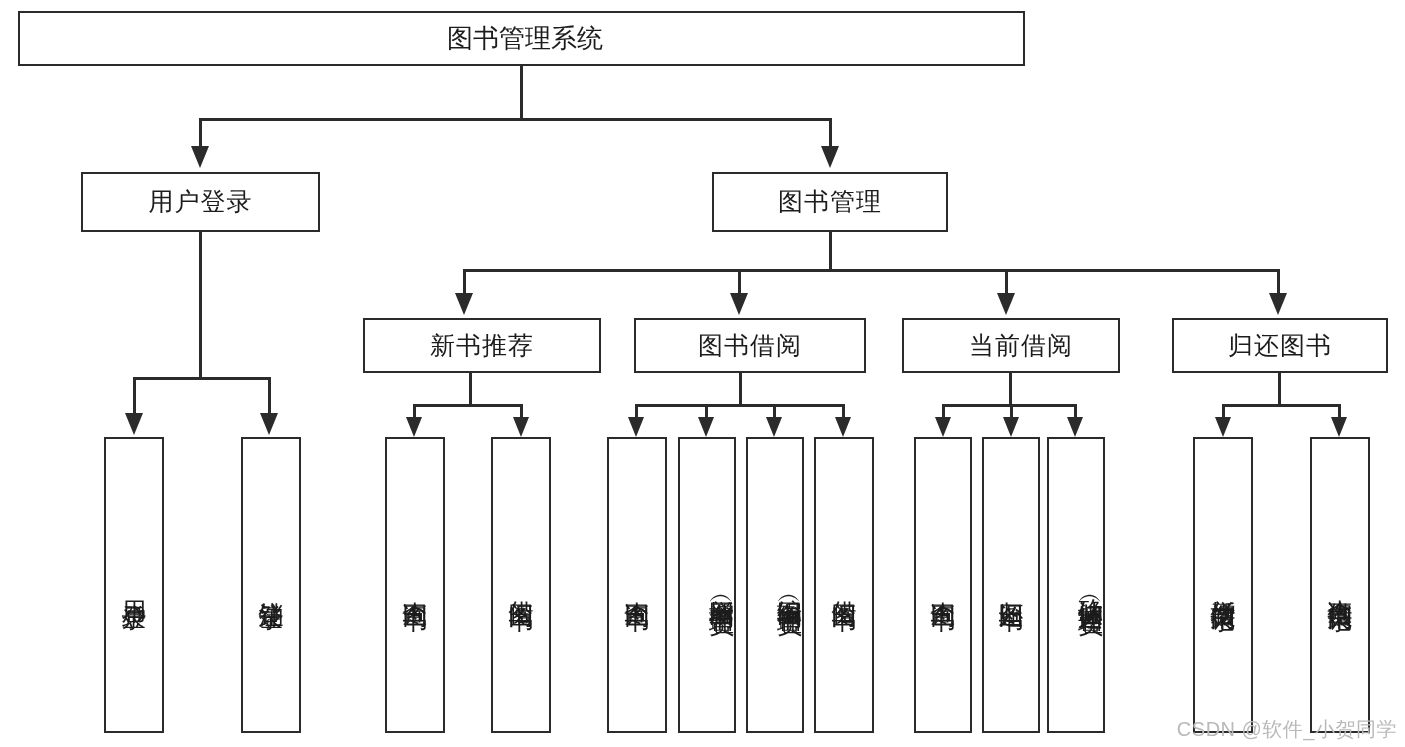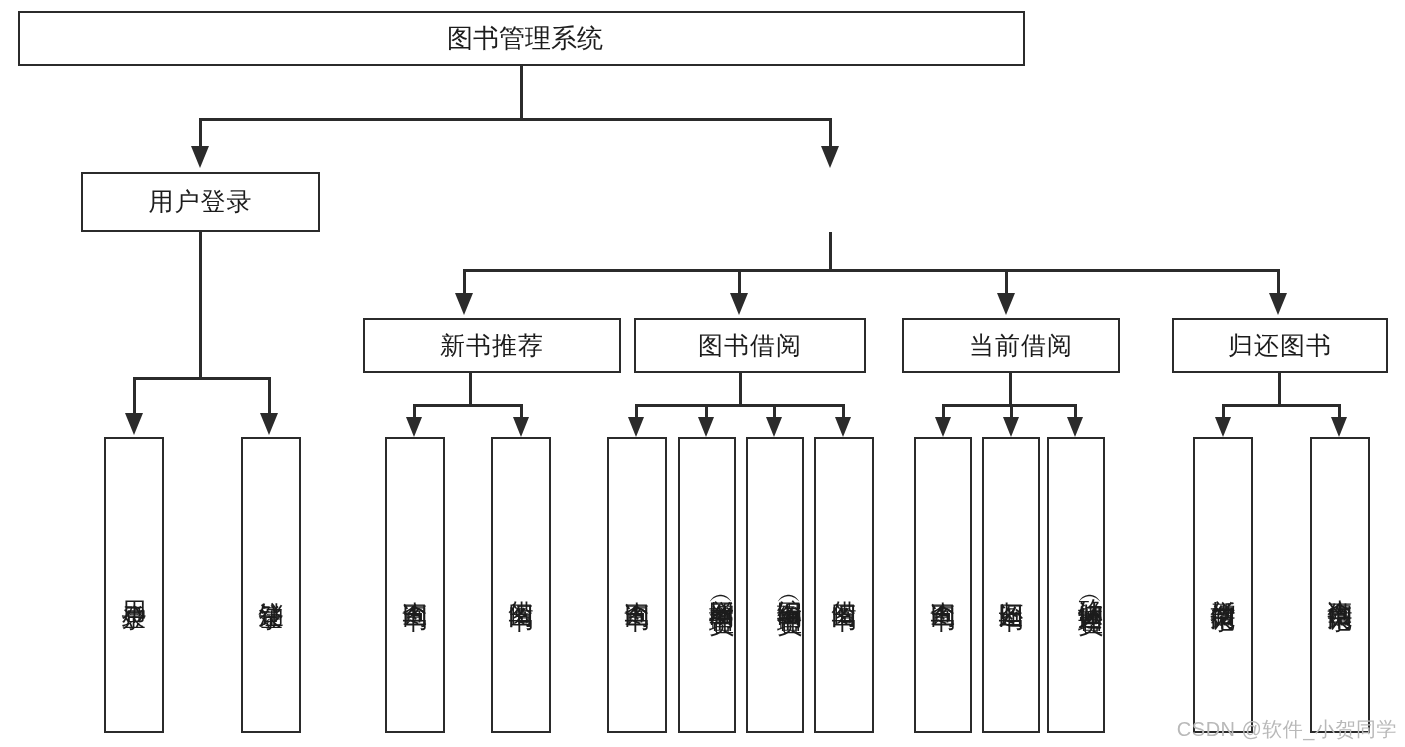--- a/index.html
+++ b/index.html
@@ -107,40 +107,43 @@
   <div class="vline" style="left:520px; top:66px; width:3px; height:54px;"></div>
   <div class="hline" style="left:199px; top:118px; width:633px; height:3px;"></div>
   <div class="vline" style="left:199px; top:118px; width:3px; height:30px;"></div>
   <div class="arrow" style="left:191px; top:146px;"></div>
   <div class="vline" style="left:829px; top:118px; width:3px; height:30px;"></div>
   <div class="arrow" style="left:821px; top:146px;"></div>
 
   <div class="node h" style="left:81px; top:172px; width:239px; height:60px;">
     <span>用户登录</span>
   </div>
+  <div class="node h" style="left:712px; top:172px; width:236px; height:60px;">
+    <span>图书管理</span>
+  </div>
 
   <div class="vline" style="left:199px; top:232px; width:3px; height:148px;"></div>
   <div class="hline" style="left:133px; top:377px; width:137px; height:3px;"></div>
   <div class="vline" style="left:133px; top:377px; width:3px; height:40px;"></div>
   <div class="arrow" style="left:125px; top:413px;"></div>
   <div class="vline" style="left:268px; top:377px; width:3px; height:40px;"></div>
   <div class="arrow" style="left:260px; top:413px;"></div>
 
   <div class="vline" style="left:829px; top:232px; width:3px; height:40px;"></div>
   <div class="hline" style="left:463px; top:269px; width:817px; height:3px;"></div>
   <div class="vline" style="left:463px; top:269px; width:3px; height:28px;"></div>
   <div class="arrow" style="left:455px; top:293px;"></div>
   <div class="vline" style="left:738px; top:269px; width:3px; height:28px;"></div>
   <div class="arrow" style="left:730px; top:293px;"></div>
   <div class="vline" style="left:1005px; top:269px; width:3px; height:28px;"></div>
   <div class="arrow" style="left:997px; top:293px;"></div>
   <div class="vline" style="left:1277px; top:269px; width:3px; height:28px;"></div>
   <div class="arrow" style="left:1269px; top:293px;"></div>
 
-  <div class="node h" style="left:363px; top:318px; width:258px; height:55px;">
+  <div class="node h" style="left:363px; top:318px; width:238px; height:55px;">
     <span>新书推荐</span>
   </div>
   <div class="node h" style="left:634px; top:318px; width:232px; height:55px;">
     <span>图书借阅</span>
   </div>
   <div class="node h" style="left:902px; top:318px; width:218px; height:55px;padding-left:20px;">
     <span>当前借阅</span>
   </div>
   <div class="node h" style="left:1172px; top:318px; width:216px; height:55px;">
     <span>归还图书</span>

